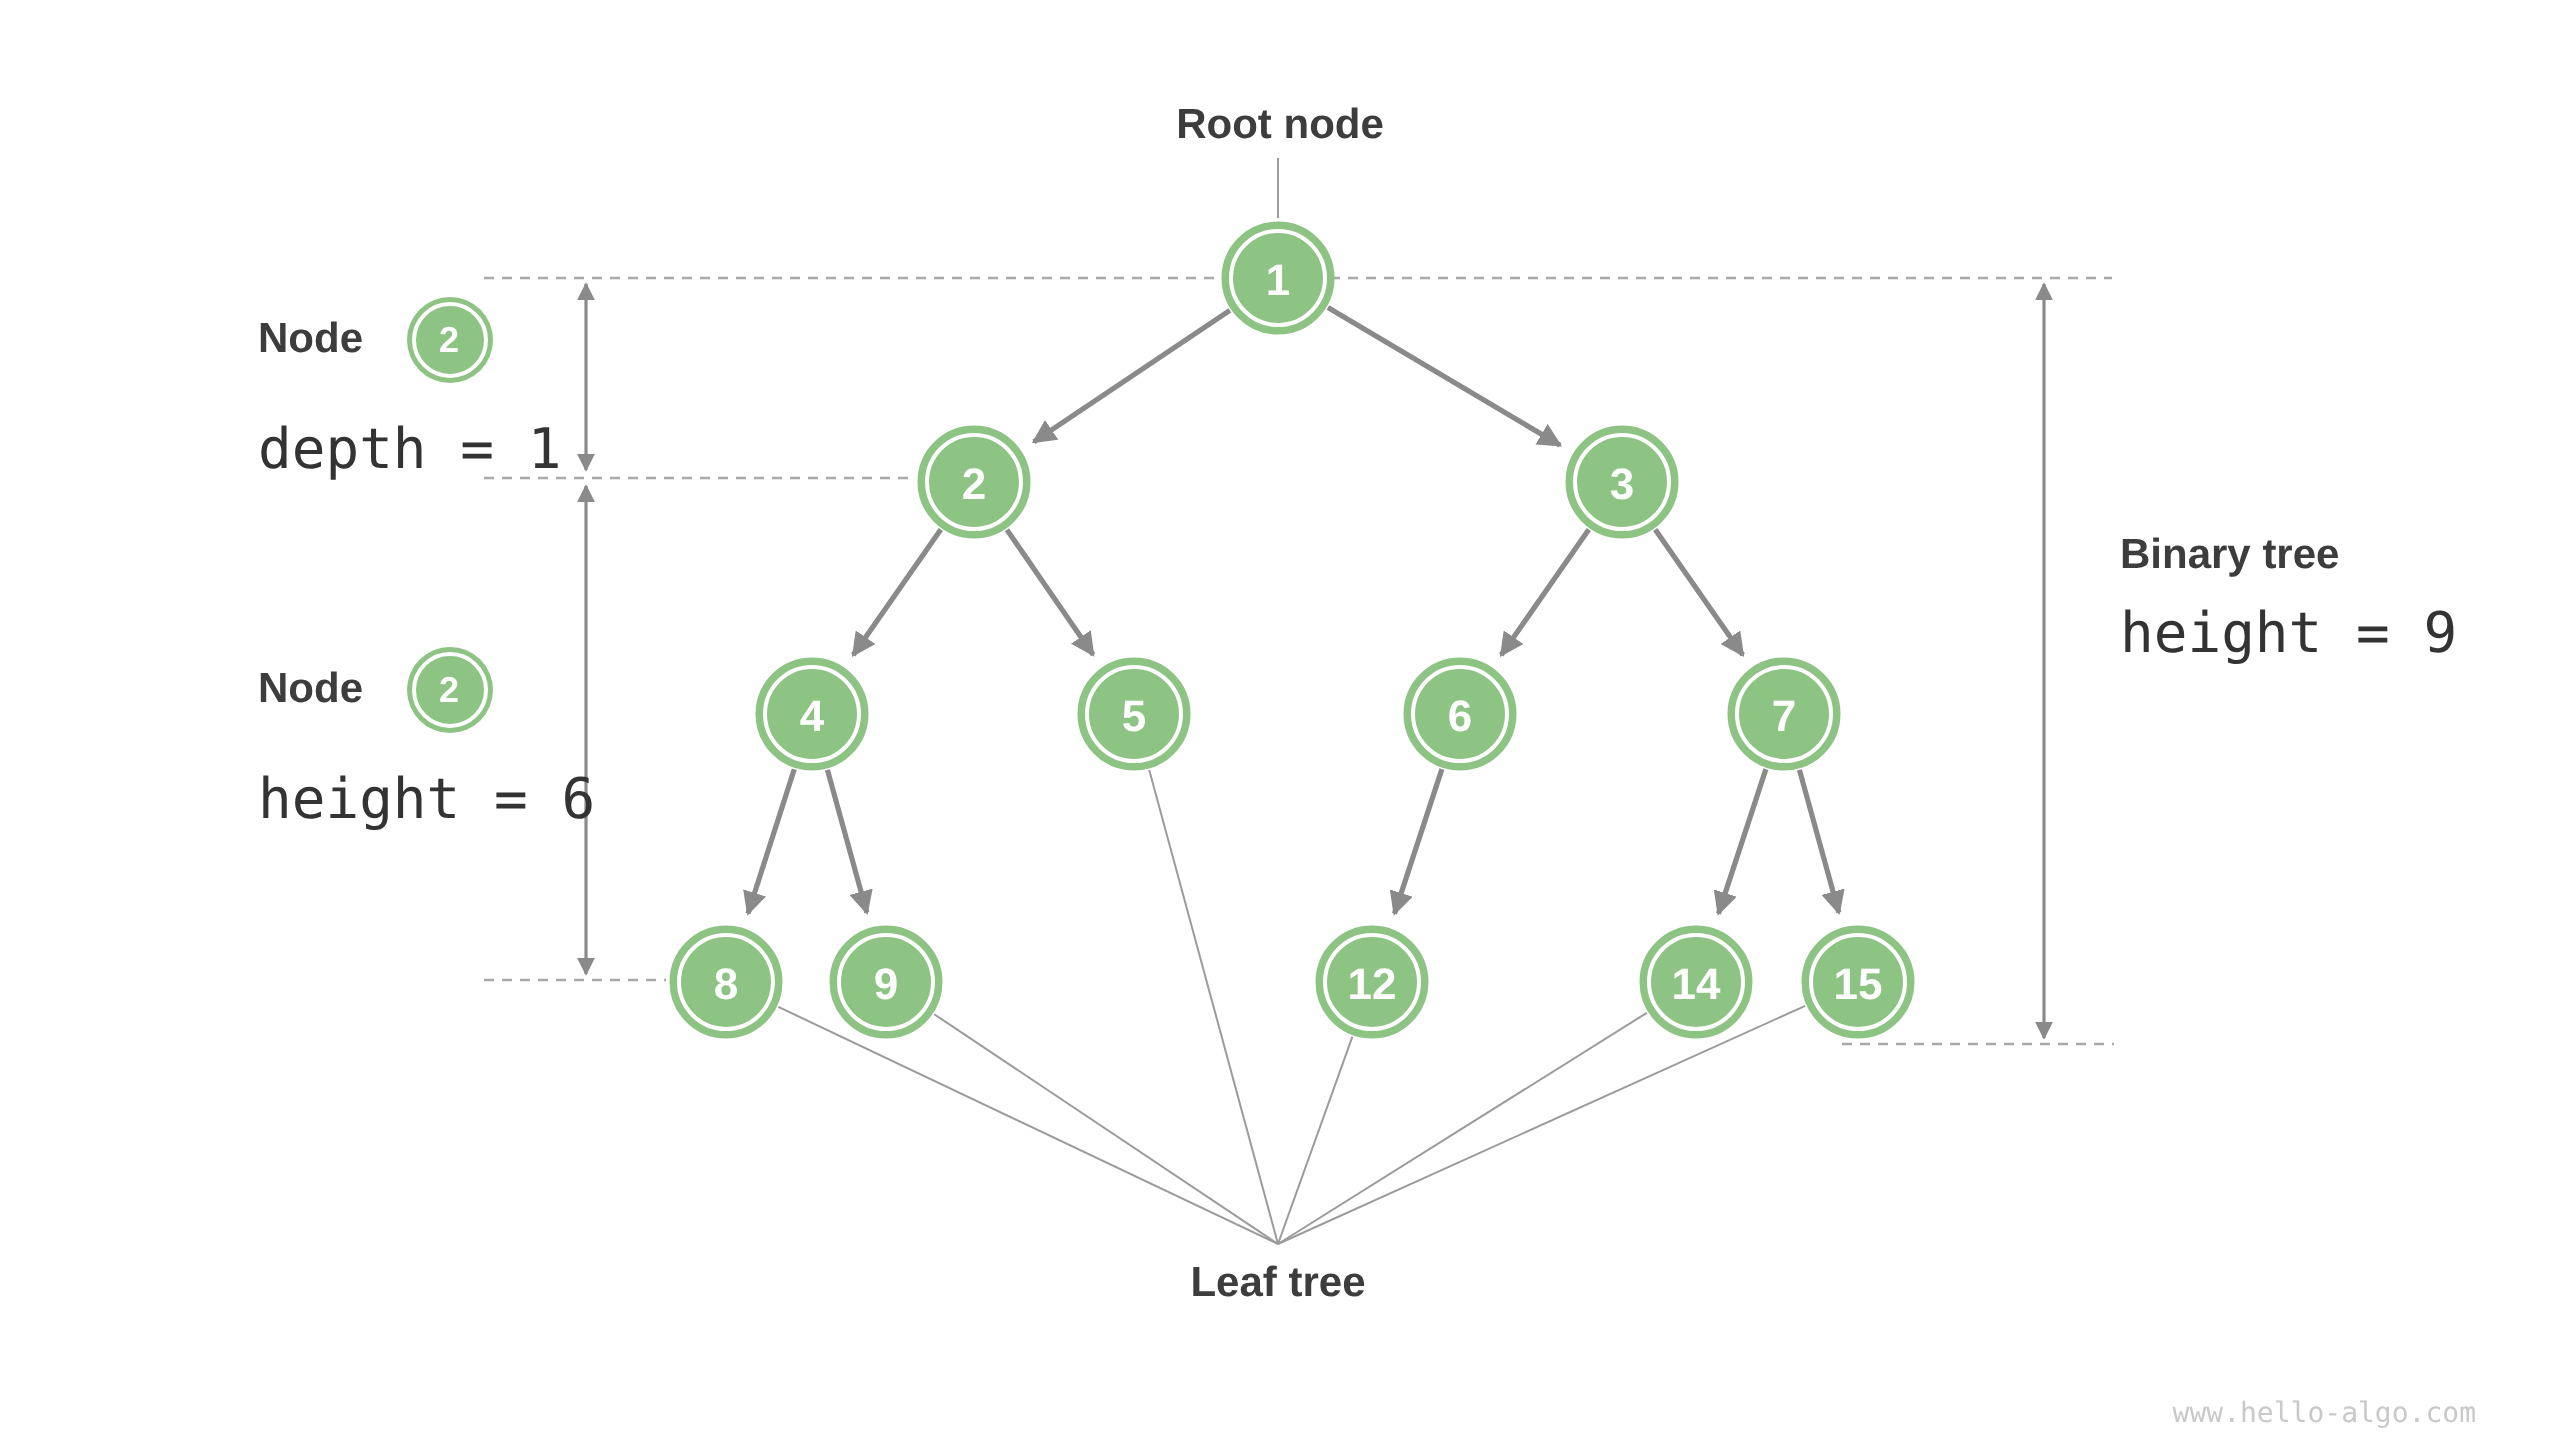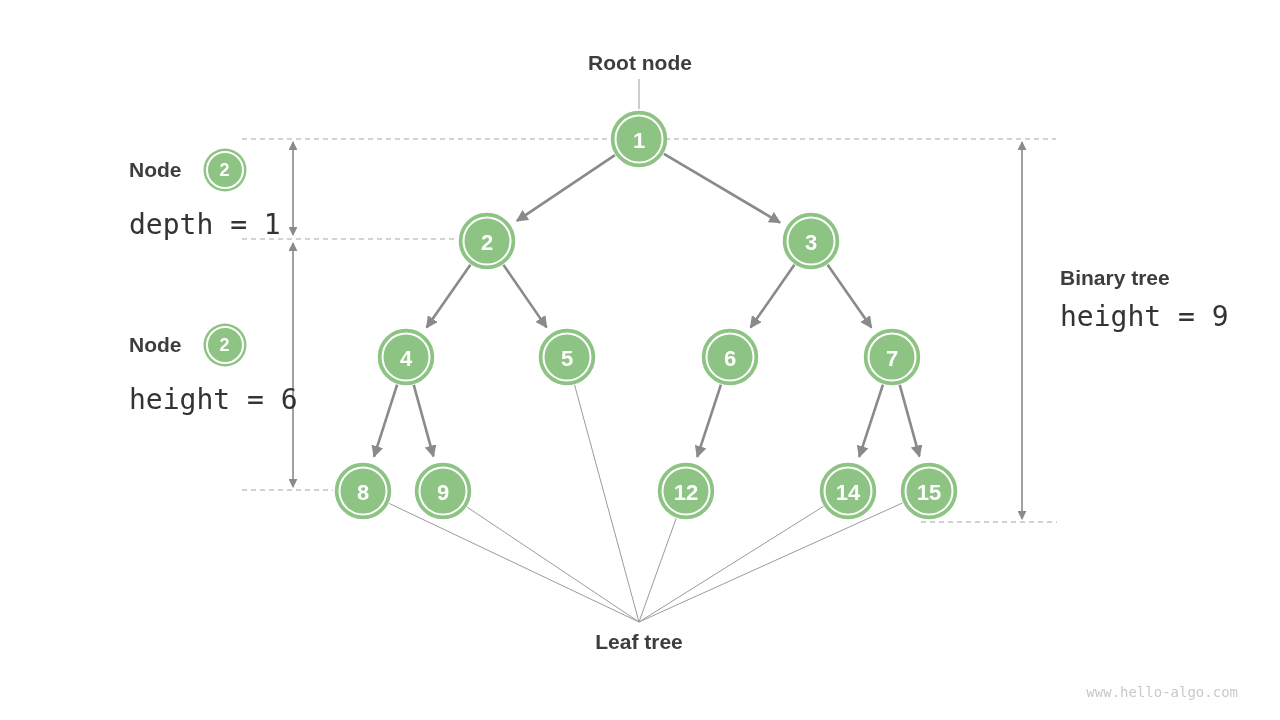--- a/index.html
+++ b/index.html
@@ -20,21 +20,21 @@
     border:2px solid #ffffff;box-shadow:0 0 0 2.5px #8dc383;
     color:#ffffff;font-weight:700;font-size:18px;
     display:flex;align-items:center;justify-content:center;
   }
   .formula{
     font-family:"DejaVu Sans Mono","Liberation Mono",monospace;
     font-size:28px;color:#333333;white-space:nowrap;margin-top:16px;
   }
   .note-tree .formula{margin-top:10px;}
   .watermark{
-    position:absolute;right:42px;top:684px;
+    position:absolute;right:42px;top:699px;
     font-family:"DejaVu Sans Mono","Liberation Mono",monospace;
     font-size:14px;color:#c9c9c9;white-space:nowrap;
   }
 </style>
 </head>
 <body>
 
 <div class="stage">
 
   <svg id="tree-svg" width="1280" height="720" viewBox="0 0 1280 720">

